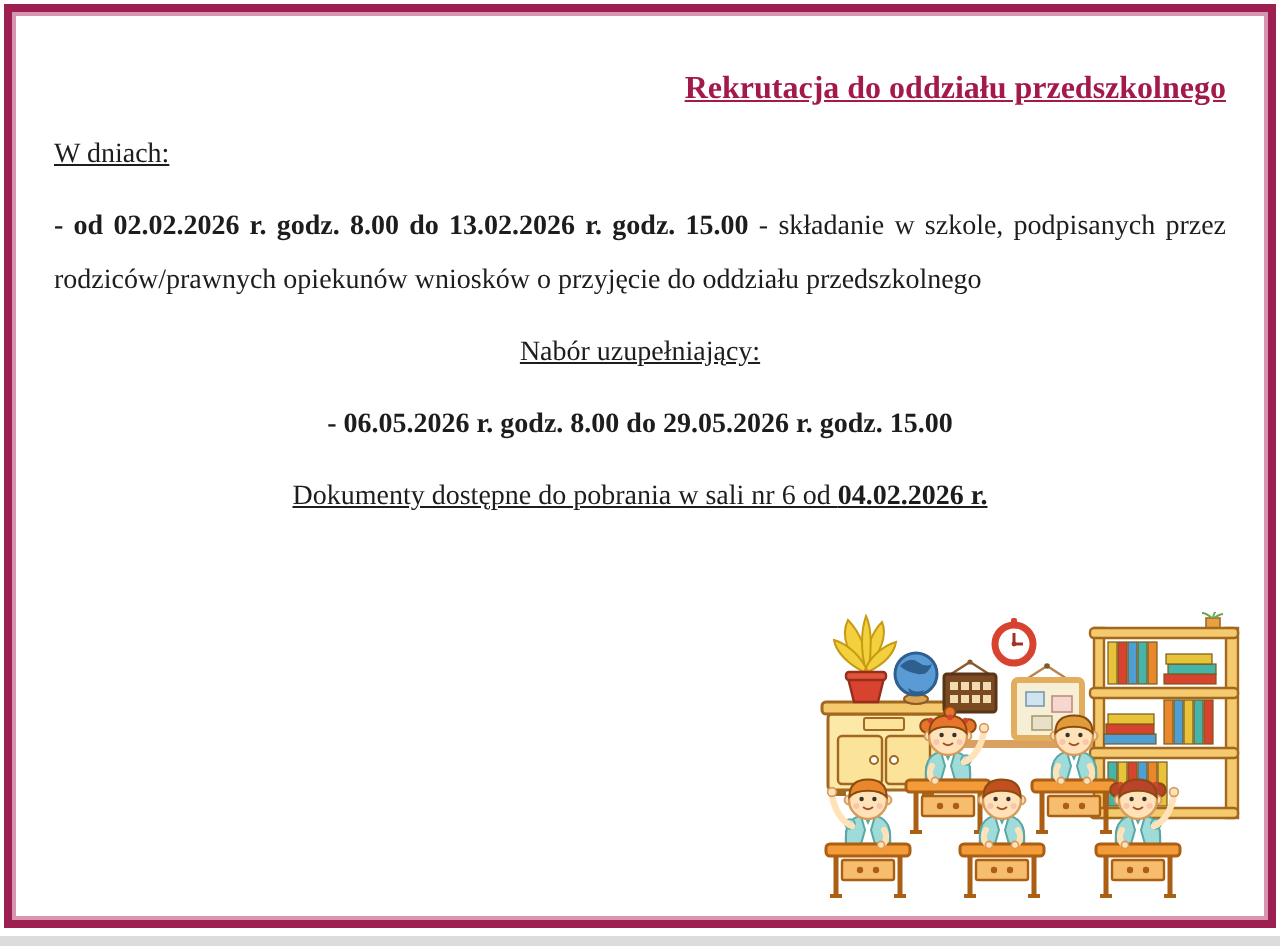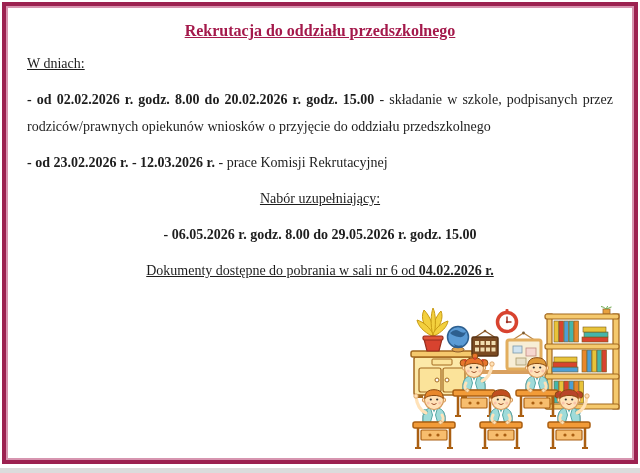--- a/index.html
+++ b/index.html
@@ -7,22 +7,22 @@
     width:640px; height:473px; background:#ffffff; position:relative;
     overflow:hidden; font-family:"Liberation Serif", serif; color:#1d1d1d;
   }
   .frame {
     position:absolute; left:2px; top:2px; right:2px; bottom:9px;
     border:4px solid #9c2150;
   }
   .frame-inner { position:absolute; inset:0; border:2px solid #d795b0; background:#fff; }
   .content { position:absolute; inset:0; padding:12px 19px 0 19px; font-size:14px; }
   .doc-title {
-    text-align:center; font-size:16px; font-weight:bold; color:#a4194b;
-    text-decoration:underline; margin:0 0 0 0; line-height:22px;
+    text-align:right; font-size:16px; font-weight:bold; color:#a4194b;
+    text-decoration:underline; margin:14px 0 0 0; line-height:22px;
   }
   .heading { text-decoration:underline; }
   .line { line-height:27px; margin:9px 0 0 0; text-align:justify; }
   #intro-heading { margin-top:8px; text-align:left; }
   .left { text-align:center; }
   .bold { font-weight:bold; }
   .u { text-decoration:underline; }
   .bottom-strip { position:absolute; left:0; right:0; bottom:0; height:5px; background:#dcdcdc; }
   .illustration { position:absolute; top:298px; right:10px; width:212px; height:144px; }
 </style>
@@ -30,23 +30,22 @@
 <body>
 
 <div class="frame">
   <div class="frame-inner">
     <div class="content">
 
       <div class="doc-title">Rekrutacja do oddziału przedszkolnego</div>
 
       <div class="line left heading" id="intro-heading">W dniach:</div>
 
-      <p class="line"><span class="bold">- od 02.02.2026 r. godz. 8.00 do 20.02.2026 r. godz. 15.00</span><span> - składanie w szkole, podpisanych przez rodziców/prawnych opiekunów wniosków o przyjęcie do oddziału przedszkolnego</span></p>
-
-      <p class="line"><span class="bold">- od 23.02.2026 r. - 12.03.2026 r.</span><span> - prace Komisji Rekrutacyjnej</span></p>
+      <p class="line"><span class="bold">- od 02.02.2026 r. godz. 8.00 do 13.02.2026 r. godz. 15.00</span><span> - składanie w szkole, podpisanych przez rodziców/prawnych opiekunów wniosków o przyjęcie do oddziału przedszkolnego</span></p>
+
 
 
 
       <div class="line left heading">Nabór uzupełniający:</div>
 
       <div class="line left bold">- 06.05.2026 r. godz. 8.00 do 29.05.2026 r. godz. 15.00</div>
 
       <div class="line left"><span class="u">Dokumenty dostępne do pobrania w sali nr 6 od </span><span class="u bold">04.02.2026 r.</span></div>
     </div>
 

